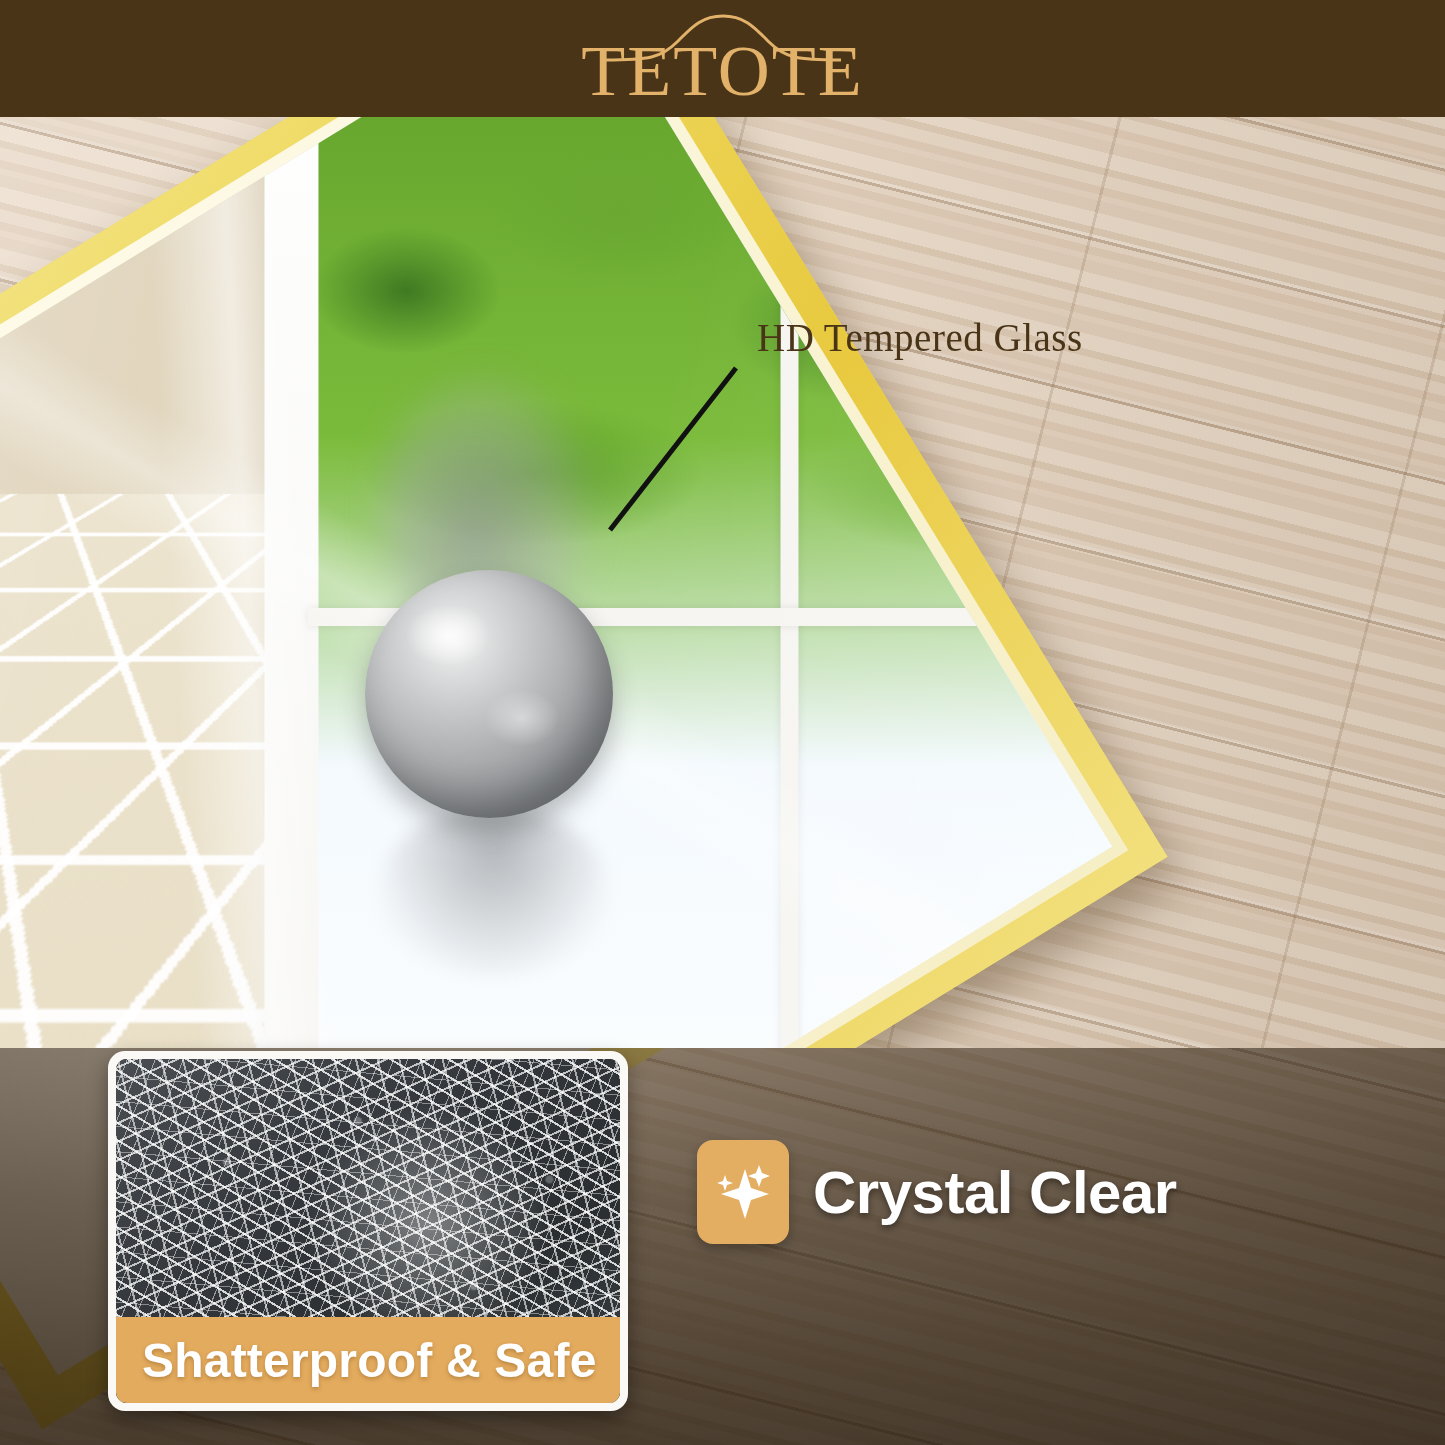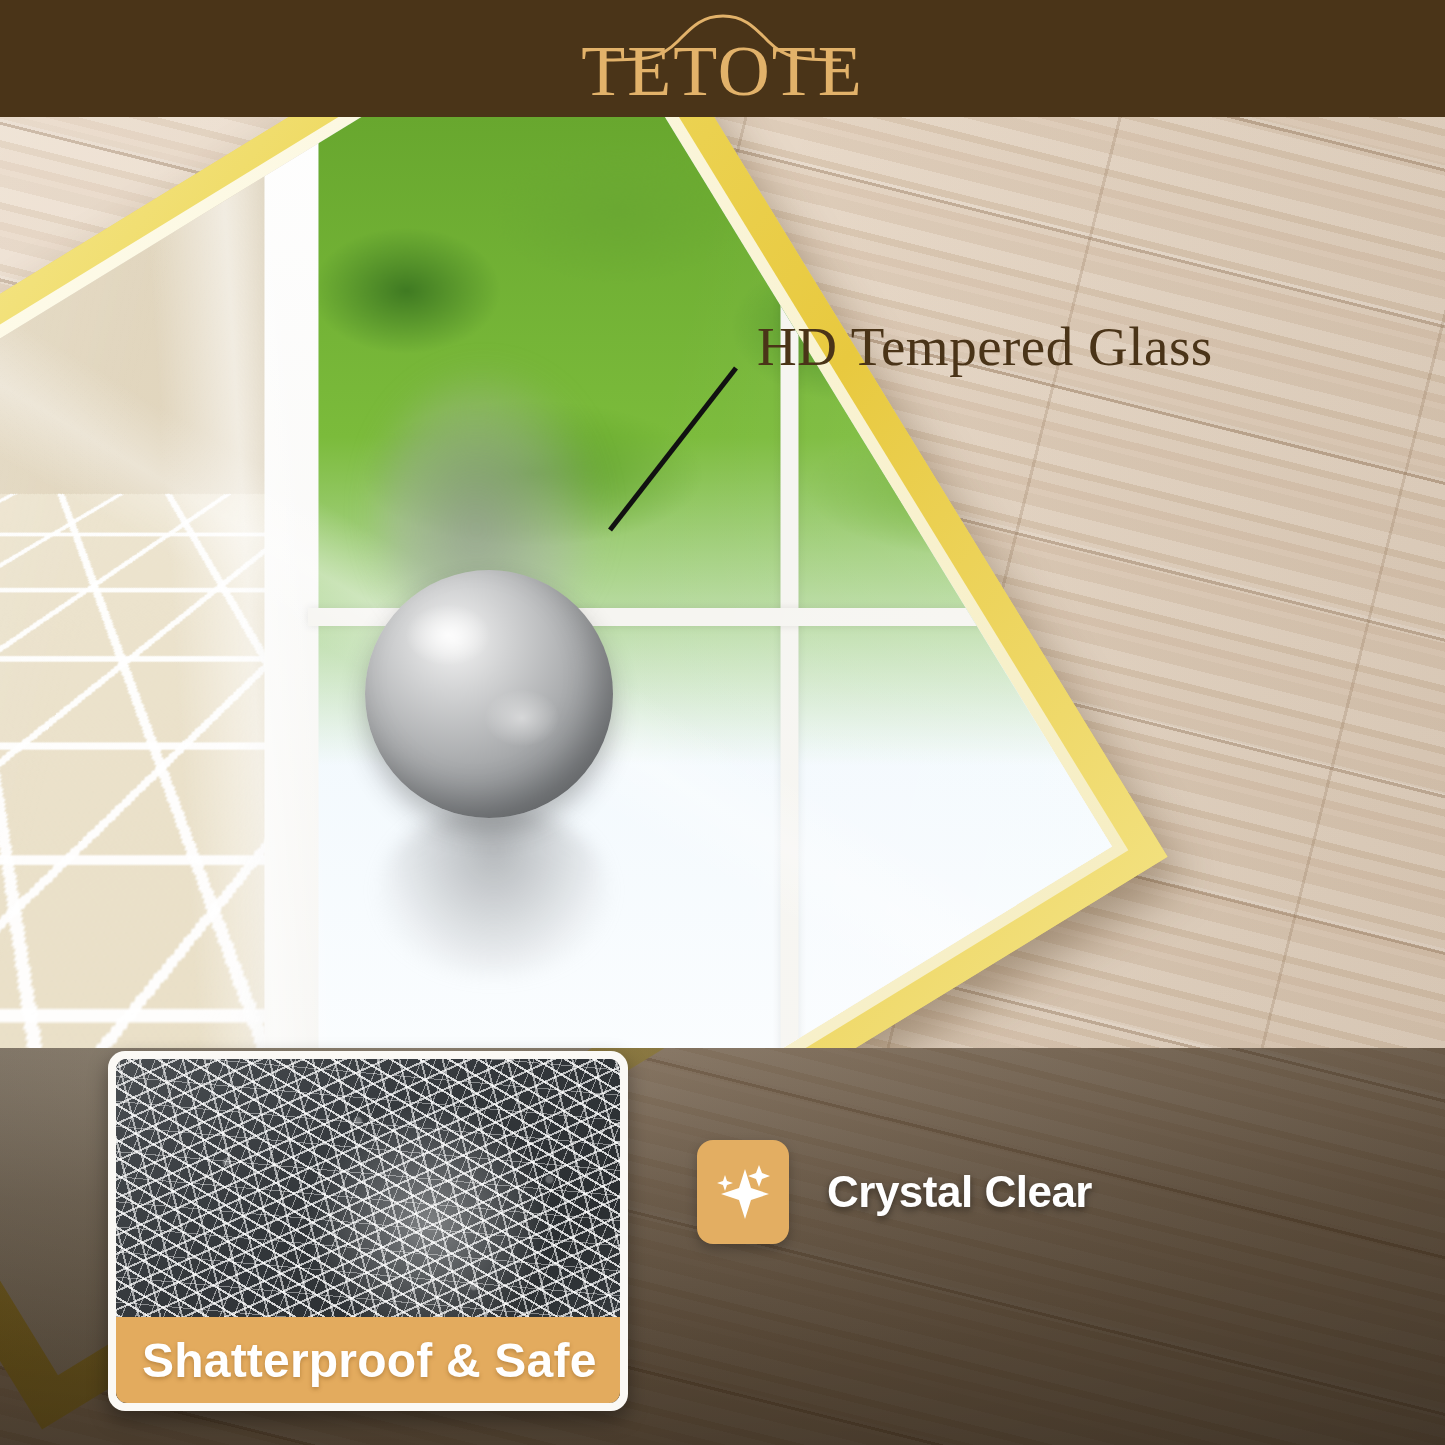--- a/index.html
+++ b/index.html
@@ -104,21 +104,21 @@
      background:radial-gradient(ellipse at center, rgba(255,255,255,.45), rgba(255,255,255,0) 72%);}
   .ball-blur{position:absolute;left:378px;top:255px;width:218px;height:260px;border-radius:50% 50% 46% 46%;
      background:radial-gradient(ellipse at 45% 60%, rgba(150,152,155,.72) 0%, rgba(175,177,180,.42) 45%, rgba(200,200,200,0) 78%);
      filter:blur(16px);}
   .ball-refl{position:absolute;left:380px;top:690px;width:228px;height:170px;border-radius:50%;
      background:radial-gradient(ellipse at 50% 25%, rgba(120,122,126,.52) 0%, rgba(190,190,190,.10) 70%, rgba(255,255,255,0) 100%);
      filter:blur(9px);}
 
   
   .callout{position:absolute;left:757px;top:198px;font-family:"Liberation Serif",serif;
-     font-size:55px;color:#4a3418;white-space:nowrap;letter-spacing:.5px;}
+     font-size:39px;color:#4a3418;white-space:nowrap;letter-spacing:.5px;}
   .leader{position:absolute;left:600px;top:245px;width:145px;height:175px;}
 
   
   .bottom{position:absolute;left:0;top:1048px;width:1445px;height:397px;overflow:hidden;}
   .bottom-bg{position:absolute;left:-260px;top:-1200px;width:1970px;height:1860px;
      background:
        repeating-linear-gradient(14deg,
           #e7d4c0 0px,#e7d4c0 6px,#e0cbb5 6px,#e0cbb5 14px,
           #e9d8c5 14px,#e9d8c5 26px,#decab3 26px,#decab3 33px,
           #ecdcca 33px,#ecdcca 48px,#e2cfba 48px,#e2cfba 60px),
@@ -162,21 +162,21 @@
      display:flex;align-items:center;}
   .inset-caption span{color:#fff;font-size:48px;font-weight:bold;padding-left:26px;letter-spacing:.2px;
      text-shadow:0 2px 4px rgba(120,75,20,.40);}
 
   
   .features{position:absolute;left:697px;top:1140px;z-index:45;}
   .feature{display:flex;align-items:center;margin-bottom:30px;}
   .feat-badge{width:92px;height:104px;border-radius:16px;background:#e3ae62;
      display:flex;align-items:center;justify-content:center;flex:0 0 auto;
      box-shadow:0 5px 12px rgba(0,0,0,.25);}
-  .feat-label{margin-left:38px;color:#fff;font-size:44px;font-weight:bold;letter-spacing:-.5px;
+  .feat-label{margin-left:24px;color:#fff;font-size:60px;font-weight:bold;letter-spacing:-.5px;
      white-space:nowrap;text-shadow:0 3px 7px rgba(0,0,0,.45);}
 </style>
 </head>
 <body>
 
 <div id="stage">
 
   <div class="scene">
     <div class="floor"></div>
     <div class="planks"></div>

